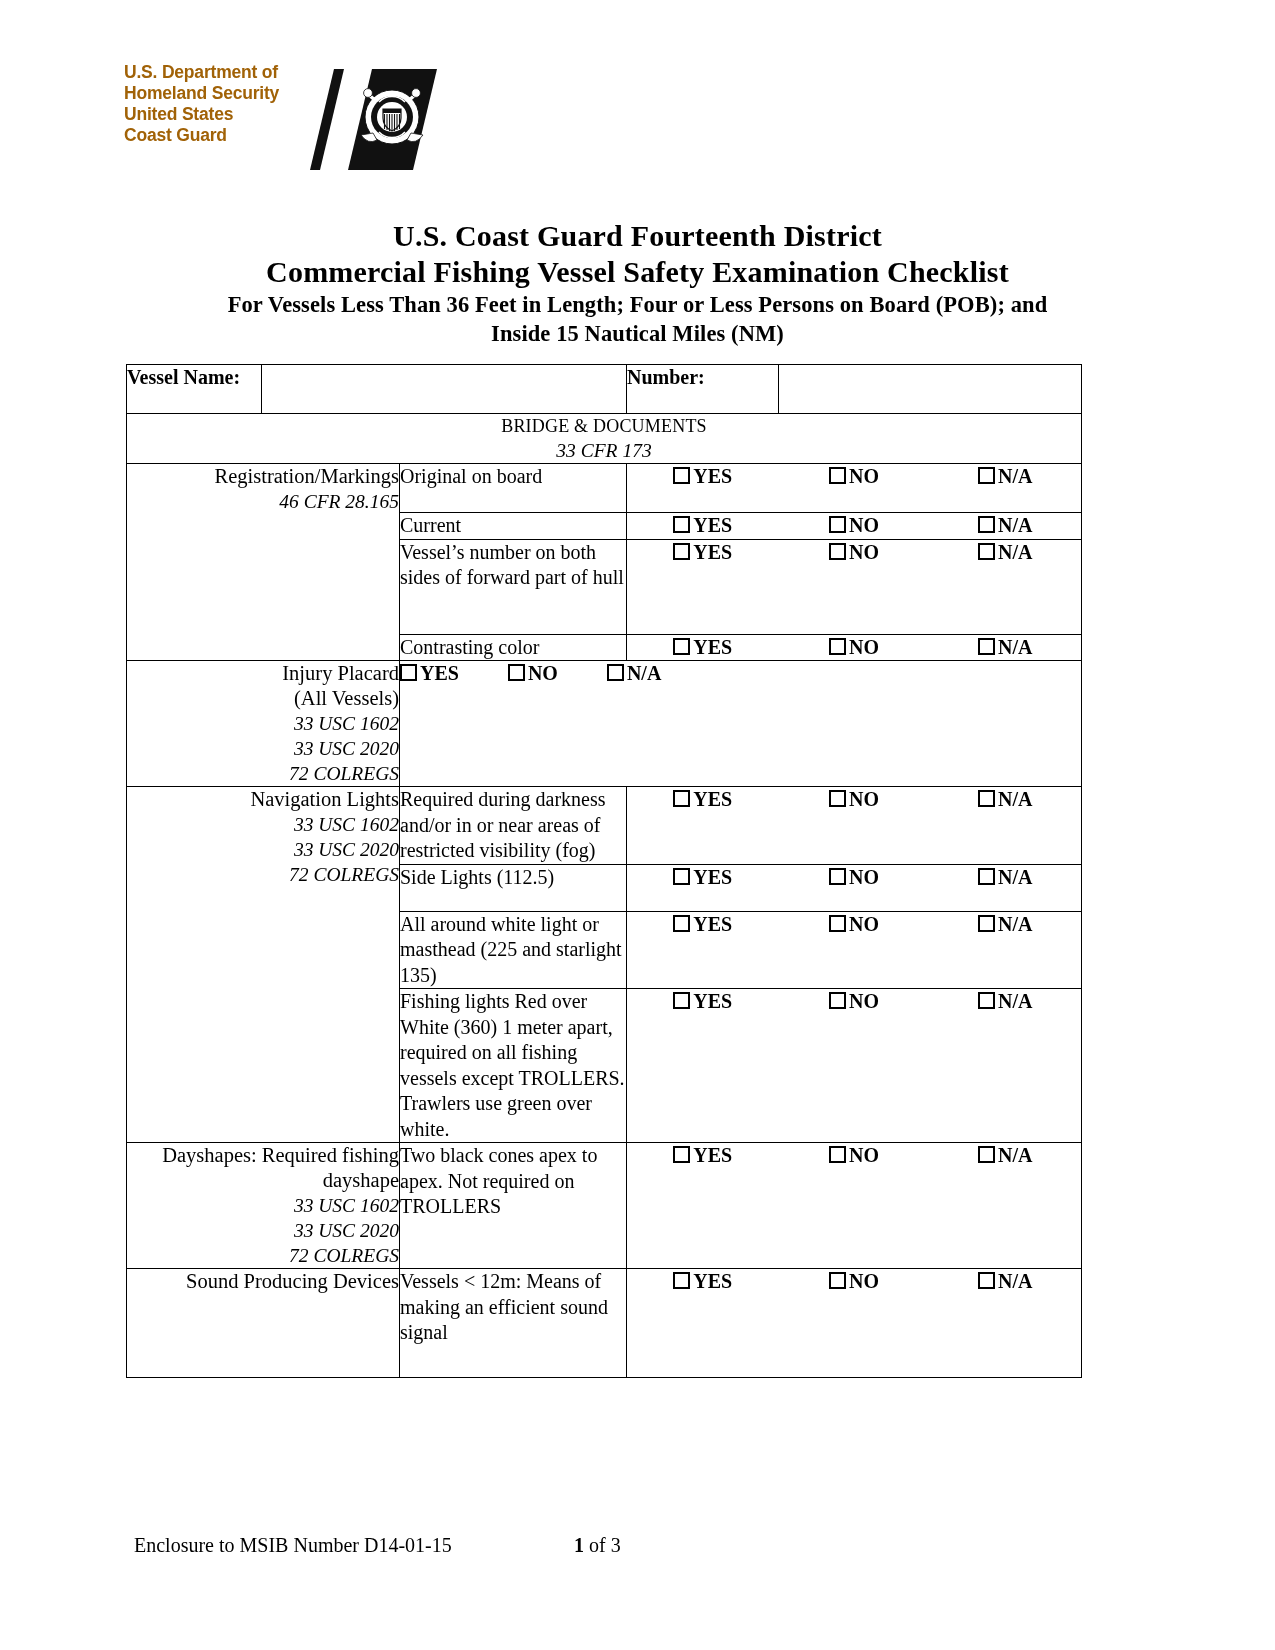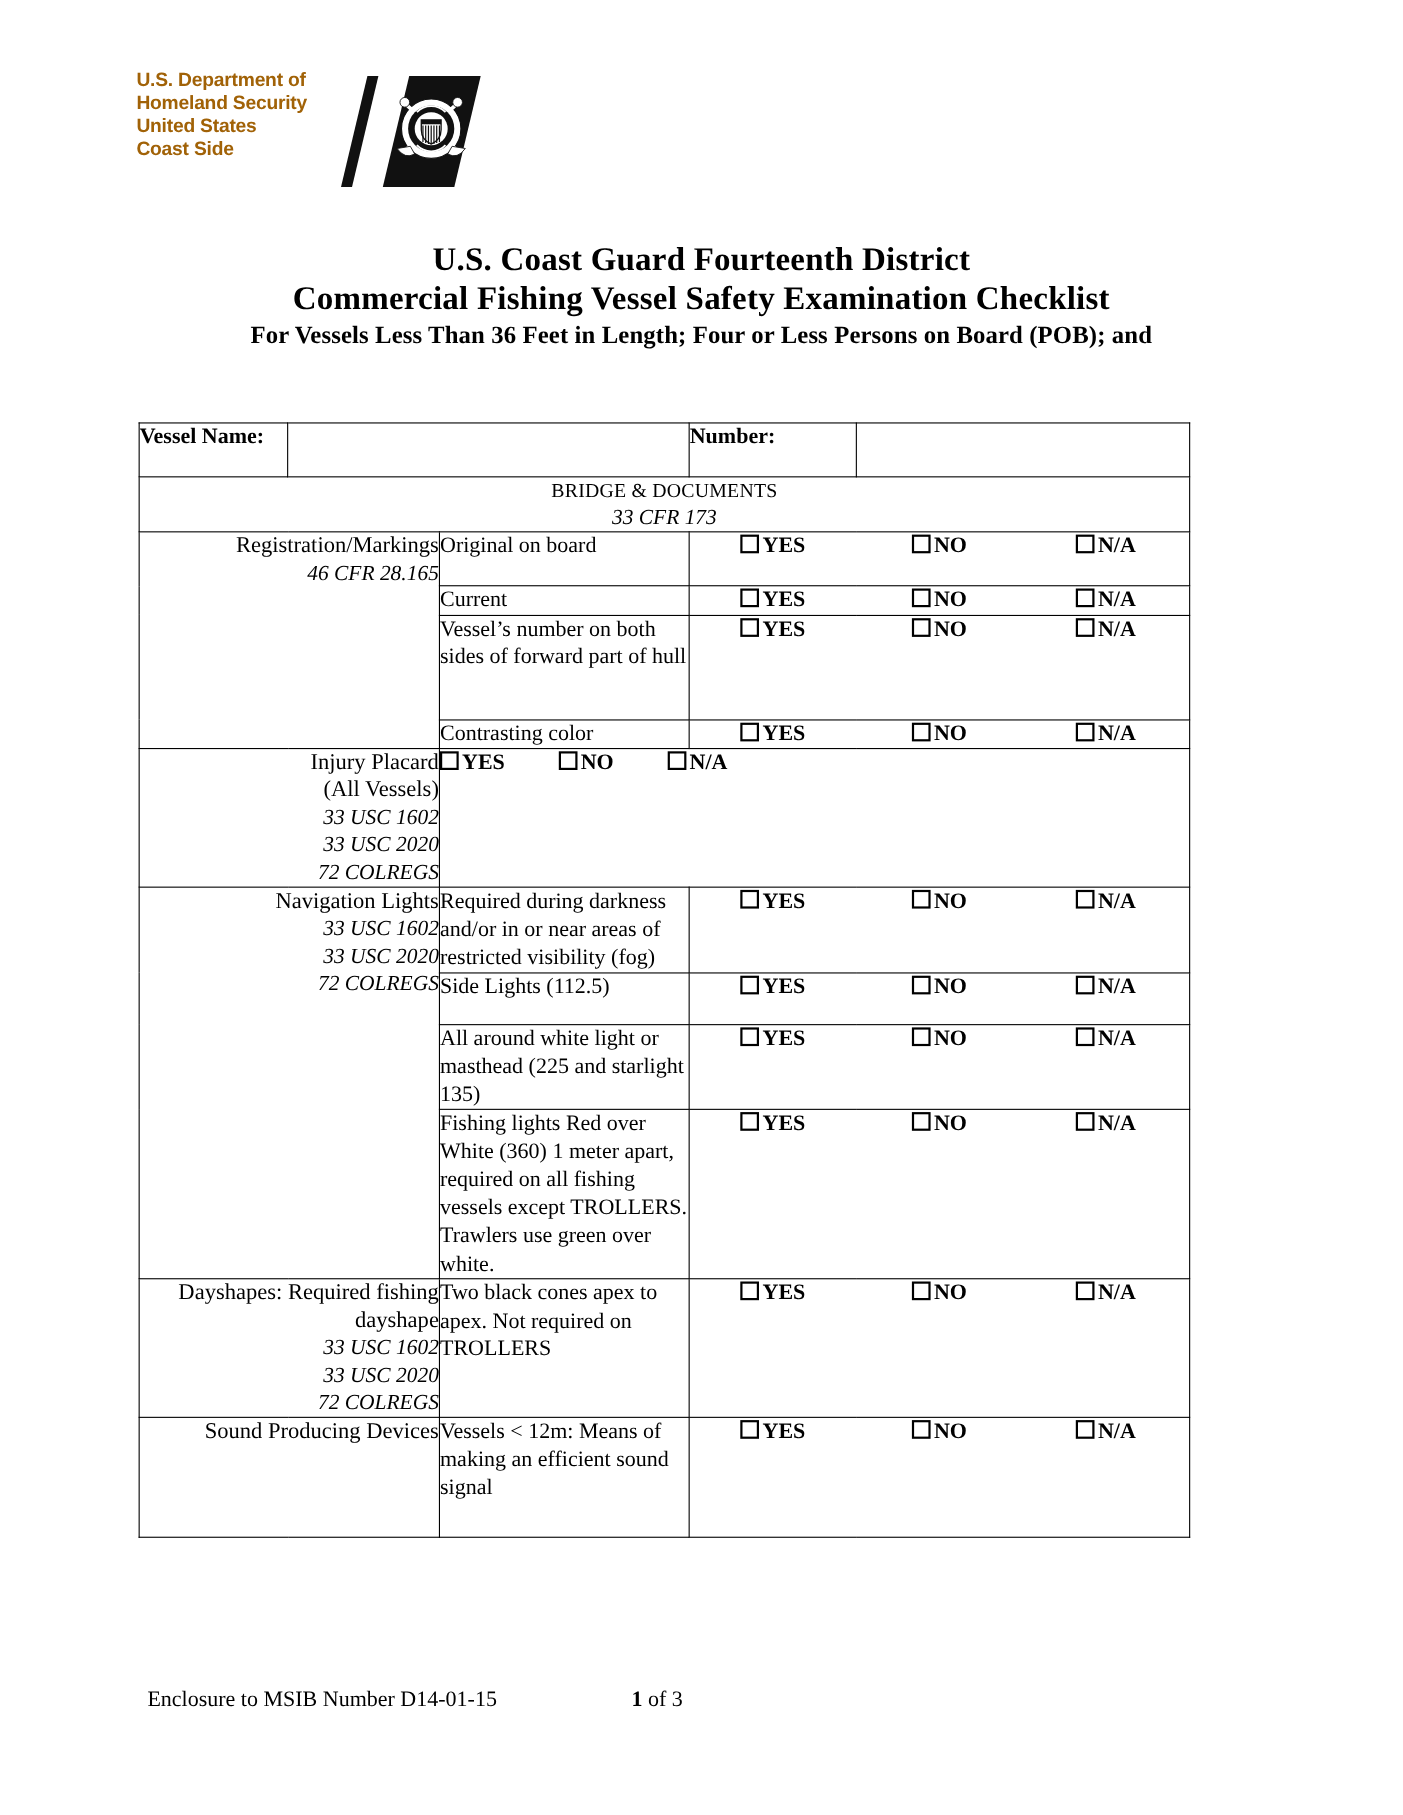--- a/index.html
+++ b/index.html
@@ -80,21 +80,21 @@
     font-weight: bold;
     line-height: 29px;
     letter-spacing: 0.1px;
     padding: 0 10px;
   }
 
   
   .tbl-wrap {
     position: absolute;
     left: 126px;
-    top: 384px;
+    top: 364px;
     width: 955px;
   }
   table.form {
     width: 955px;
     border-collapse: collapse;
     table-layout: fixed;
   }
   table.form td {
     border: 1.6px solid #000;
     padding: 0;
@@ -210,21 +210,21 @@
 </head>
 <body>
 
 <div class="page">
 
   <div class="hdr">
     <div class="hdr-text">
       <div>U.S. Department of</div>
       <div>Homeland Security</div>
       <div class="l2">United States</div>
-      <div>Coast Side</div>
+      <div>Coast Guard</div>
     </div>
 
     <div class="logo-wrap">
       <svg width="135" height="105" viewBox="0 0 135 105" xmlns="http://www.w3.org/2000/svg">
 
         <polygon points="6,103 30,2 40,2 16,103" fill="#111111"></polygon>
 
         <polygon points="44,103 68,2 133,2 109,103" fill="#111111"></polygon>
 
         <circle cx="88" cy="50" r="27" fill="#ffffff"></circle>
@@ -261,20 +261,21 @@
           <path d="M75 65 a18 18 0 0 0 26 0" fill="none"></path>
         </g>
       </svg>
     </div>
   </div>
 
   <div class="titles">
     <div class="title-1">U.S. Coast Guard Fourteenth District</div>
     <div class="title-2">Commercial Fishing Vessel Safety Examination Checklist</div>
     <div class="title-3">For Vessels Less Than 36 Feet in Length; Four or Less Persons on Board (POB); and</div>
+    <div class="title-3">Inside 15 Nautical Miles (NM)</div>
   </div>
 
   <div class="tbl-wrap">
   <table class="form">
     <colgroup>
       <col style="width:135px">
       <col style="width:138px">
       <col style="width:227px">
       <col style="width:152px">
       <col style="width:151px">

